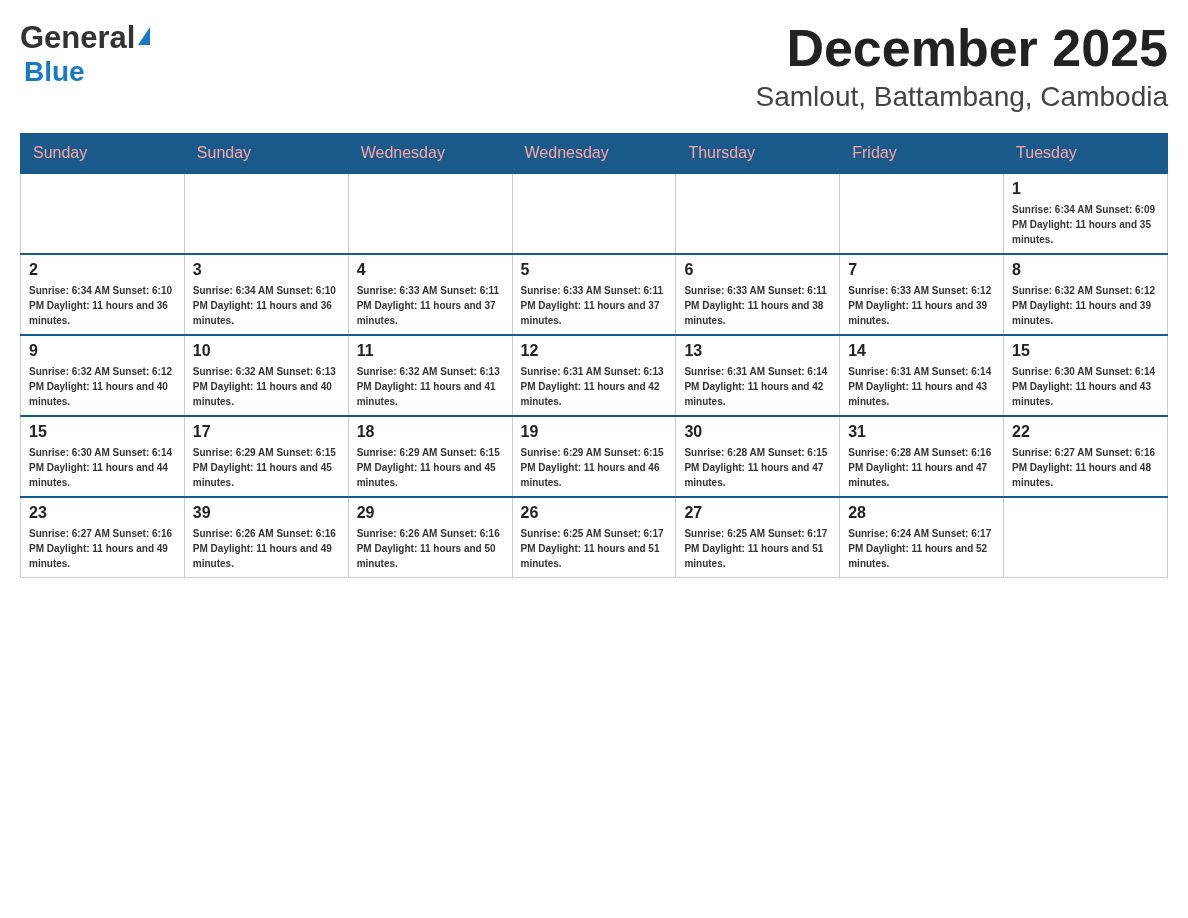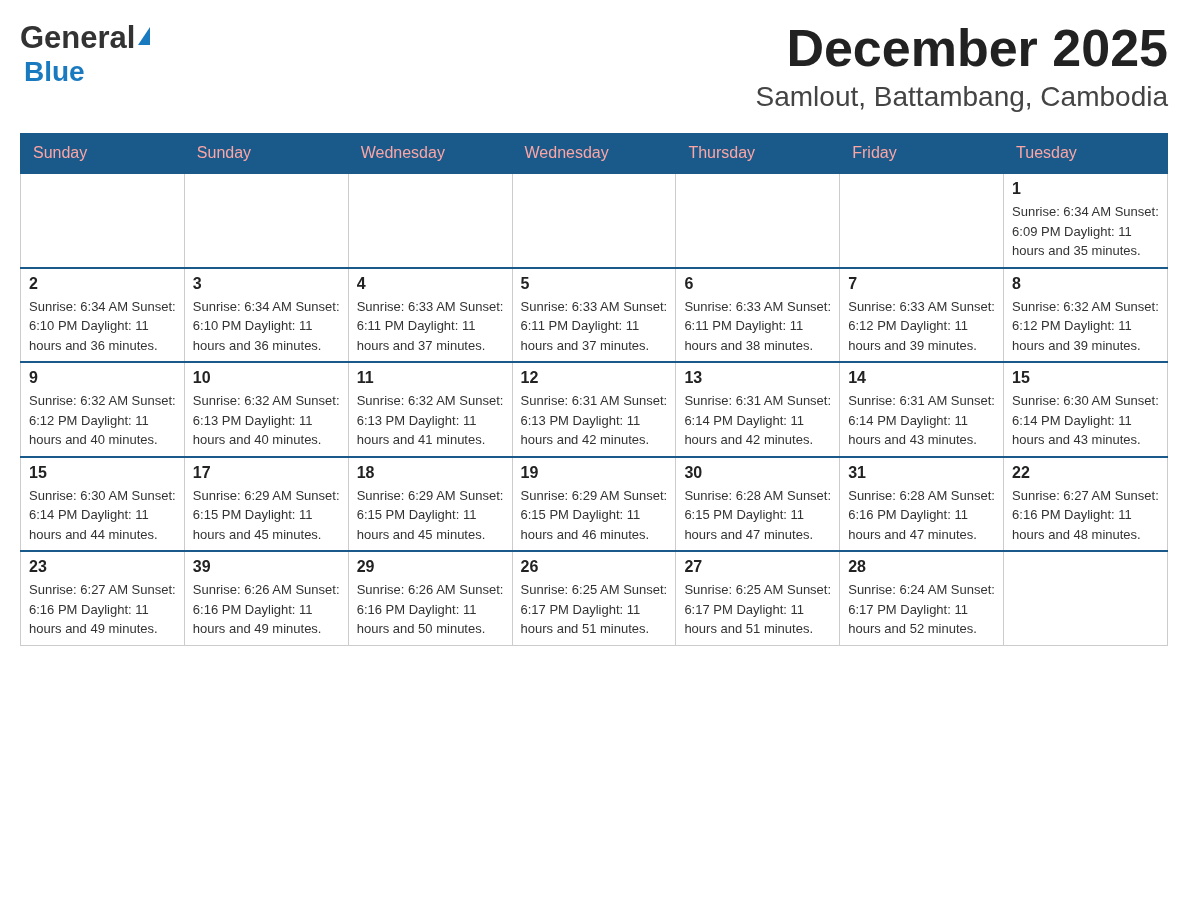--- a/index.html
+++ b/index.html
@@ -83,23 +83,24 @@
       border-top: 2px solid #1a5a8a;
     }
     .day-number {
       font-size: 16px;
       font-weight: bold;
       color: #222;
       display: block;
       margin-bottom: 4px;
     }
     .day-info {
-      font-size: 13px;
+      font-size: 10px;
       color: #333;
       line-height: 1.5;
+      font-weight: bold;
     }
     .empty-cell {
       background: #f9f9f9;
     }
   </style>
 </head>
 <body>
 
 <div class="header">
   <div class="logo">

